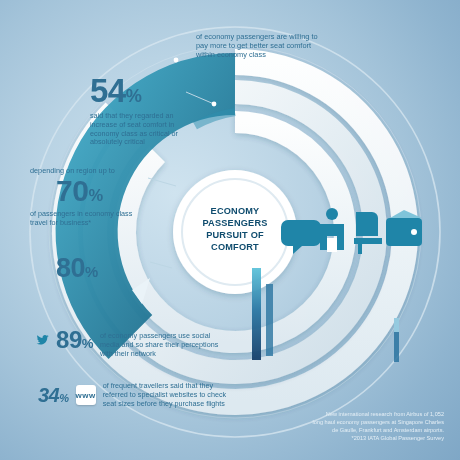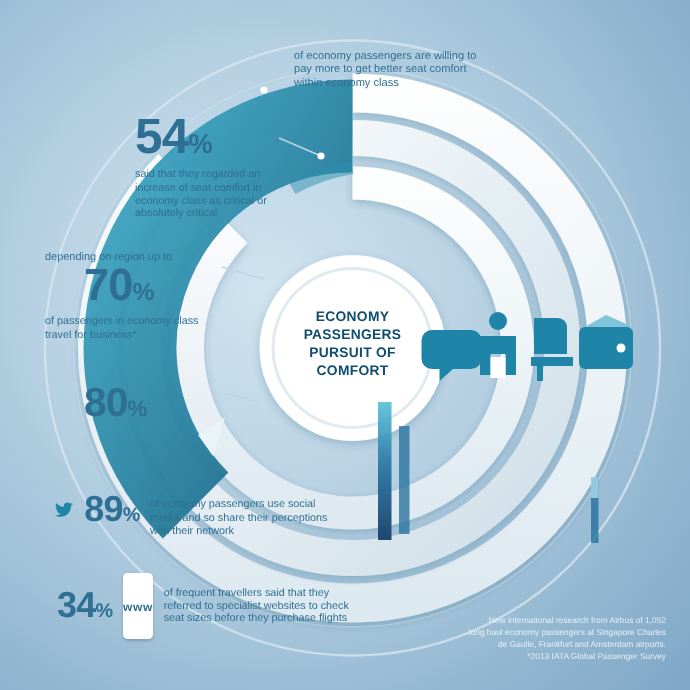--- a/index.html
+++ b/index.html
@@ -38,24 +38,24 @@
   #b80 .pct{font-size:27px;}
   #b80 .sub{font-size:7.2px;margin-top:2px;}
 
   
   #b89{left:36px;top:322px;width:190px;display:flex;align-items:center;gap:7px;}
   #b89 .pct{font-size:24px;}
   #b89 .sub{font-size:7.2px;margin-top:10px;}
 
   
   #b34{left:38px;top:382px;width:200px;display:flex;align-items:center;gap:7px;}
-  #b34 .pct{font-size:24px;}
+  #b34 .pct{font-size:20px;font-style:italic;}
   #b34 .sub{font-size:7.2px;}
 
-  .badge{width:34px;height:44px;background:#ffffff;border-radius:3px;display:flex;align-items:center;justify-content:center;box-shadow:0 1px 2px rgba(0,0,0,.18);}
+  .badge{width:34px;height:20px;background:#ffffff;border-radius:3px;display:flex;align-items:center;justify-content:center;box-shadow:0 1px 2px rgba(0,0,0,.18);}
   .badge .www{font-size:8px;color:#2f6f93;font-weight:bold;letter-spacing:0.5px;}
 
   
   #center{position:absolute;left:193px;top:206px;width:84px;text-align:center;color:#0f4c6e;font-weight:bold;font-size:9.2px;line-height:1.3;letter-spacing:0.2px;}
 
   
   #credit{position:absolute;right:16px;bottom:18px;width:160px;text-align:right;color:#e9f2f8;font-size:5.6px;line-height:1.45;opacity:.95;}
 </style>
 </head>
 <body>

